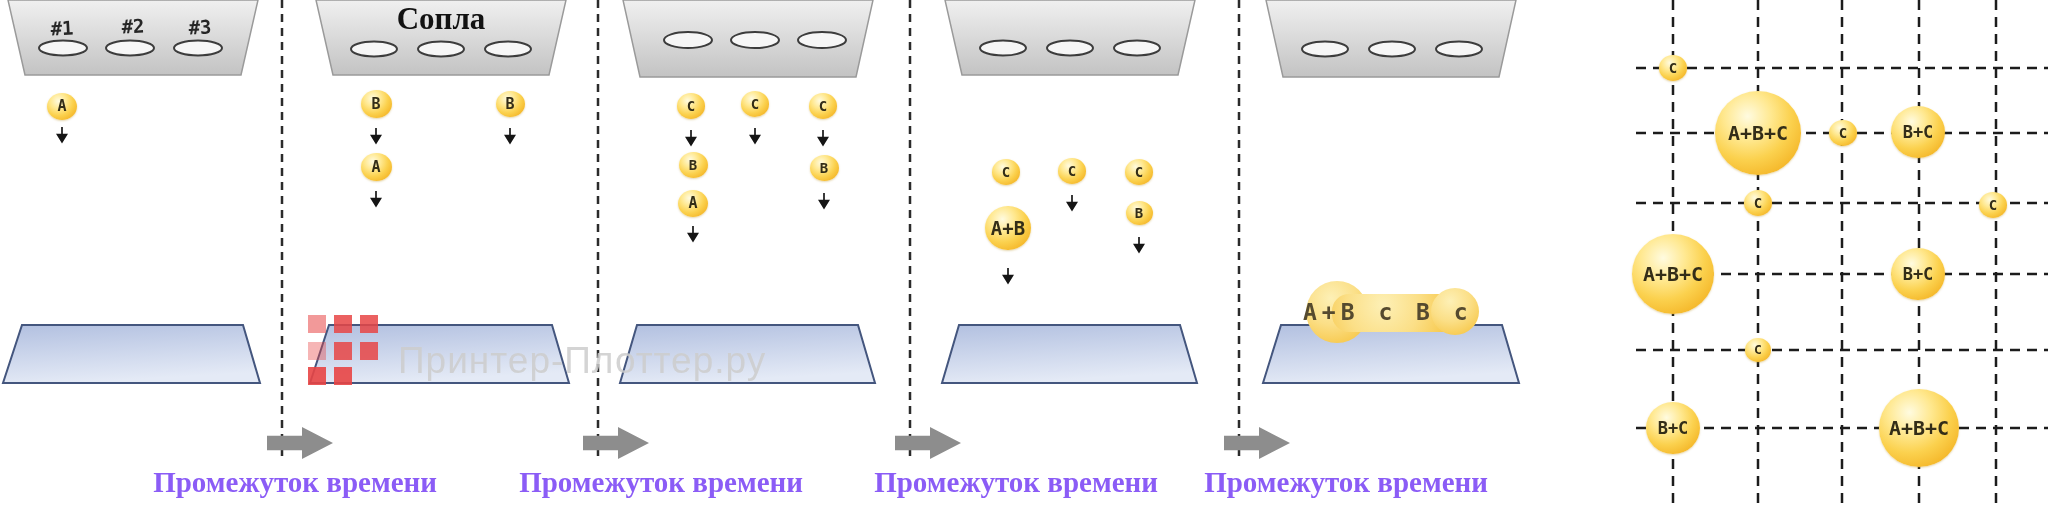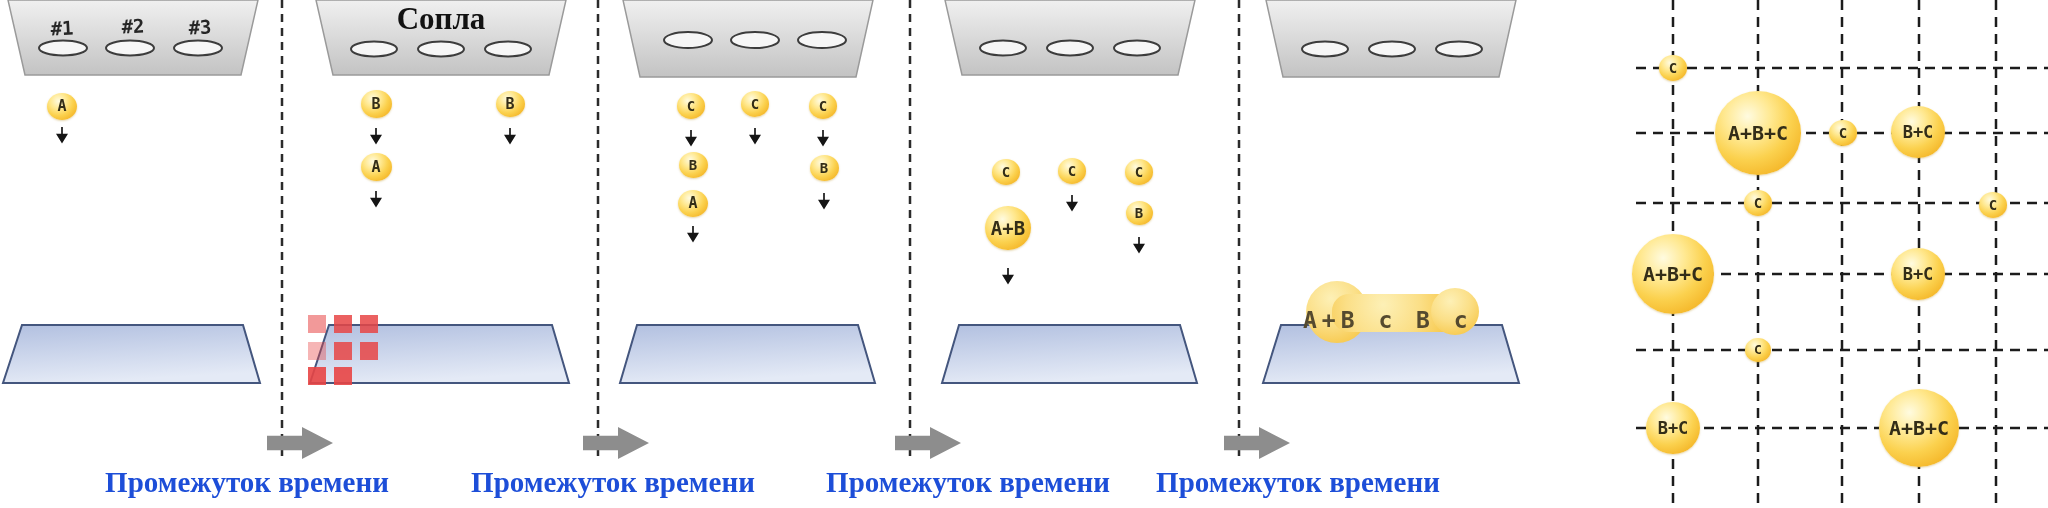--- a/index.html
+++ b/index.html
@@ -9,35 +9,35 @@
   .droplet{position:absolute;z-index:4;border-radius:50%;
     background:radial-gradient(circle at 38% 30%, #fffbe0 0%, #ffe88f 30%, #fbd14e 55%, #f2ae1d 88%, #eda312 100%);
     display:flex;align-items:center;justify-content:center;
     font-family:"DejaVu Sans Mono",monospace;font-weight:bold;color:#332d18;
     box-shadow:0 1px 2px rgba(180,140,30,.35);}
   .sarrow{position:absolute;z-index:4;width:12px;height:17px;background:#151515;
     clip-path:polygon(43% 0,57% 0,57% 42%,100% 42%,50% 100%,0 42%,43% 42%);}
   .barrow{position:absolute;z-index:4;top:427px;width:66px;height:32px;background:#8d8d8d;
     clip-path:polygon(0 27%,53% 27%,53% 0,100% 50%,53% 100%,53% 73%,0 73%);}
   .tlabel{position:absolute;z-index:4;top:466px;width:380px;transform:translateX(-50%);
-    text-align:center;font:bold 29px "Liberation Serif",serif;color:#1d4ed8;}
+    text-align:right;font:bold 29px "Liberation Serif",serif;color:#8b5cf6;}
   .rsq{position:absolute;z-index:3;width:18px;height:18px;background:#e84545;}
   .wmark{position:absolute;z-index:5;left:398px;top:340px;font:400 37px "Liberation Sans",sans-serif;
     color:#cdcdcd;opacity:.85;letter-spacing:1px;white-space:nowrap;}
   .soplatitle{position:absolute;z-index:4;left:441px;top:1px;transform:translateX(-50%);
     font:bold 31px "Liberation Serif",serif;color:#121212;}
   .nnum{position:absolute;z-index:4;transform:translateX(-50%) rotate(-3deg);
     font:bold 19px "DejaVu Sans Mono",monospace;color:#262626;}
   .blob-part{position:absolute;z-index:3;
     background:radial-gradient(circle at 40% 28%, #fdf0b6 0%, #fbdf87 45%, #f7c94e 82%, #f3bd3a 100%);}
   .blob-c-l{left:1306px;top:281px;width:62px;height:62px;border-radius:50%;}
   .blob-bar{left:1332px;top:294px;width:128px;height:38px;border-radius:17px;}
   .blob-c-r{left:1431px;top:288px;width:48px;height:47px;border-radius:50%;}
   .blob-label{position:absolute;z-index:4;left:1303px;top:299px;width:175px;
-    font:bold 23px "DejaVu Sans Mono",monospace;letter-spacing:5px;color:#554a2f;white-space:nowrap;margin-top:8px;}
+    font:bold 23px "DejaVu Sans Mono",monospace;letter-spacing:5px;color:#554a2f;white-space:nowrap;}
 </style>
 </head>
 <body>
 
 <div class="stage">
 
   <svg width="2048" height="508" viewBox="0 0 2048 508">
     <defs>
       <linearGradient id="gp" x1="0" y1="0" x2="0" y2="1">
         <stop offset="0" stop-color="#f0f0f0"></stop>
@@ -104,20 +104,21 @@
       <line x1="1996" y1="0" x2="1996" y2="508"></line>
     </g>
   </svg>
 
   <div class="blob-part blob-c-l"></div>
   <div class="blob-part blob-bar"></div>
   <div class="blob-part blob-c-r"></div>
   <div class="blob-label">A+B c B c</div>
 
   <div class="soplatitle">Сопла</div>
+  <div class="wmark">Принтер-Плоттер.ру</div>
 
 <div class="nnum" style="left: 62px; top: 17px;">#1</div>
     <div class="nnum" style="left: 133px; top: 15px;">#2</div>
     <div class="nnum" style="left: 200px; top: 16px;">#3</div>
     <div class="droplet" style="left: 47px; top: 92.5px; width: 30px; height: 27px; font-size: 15px;">A</div>
     <div class="droplet" style="left: 360.5px; top: 90.05px; width: 31px; height: 27.9px; font-size: 15px;">B</div>
     <div class="droplet" style="left: 495.5px; top: 90.95px; width: 29px; height: 26.1px; font-size: 15px;">B</div>
     <div class="droplet" style="left: 360.5px; top: 153.05px; width: 31px; height: 27.9px; font-size: 15px;">A</div>
     <div class="droplet" style="left: 677px; top: 93.4px; width: 28px; height: 25.2px; font-size: 14px;">C</div>
     <div class="droplet" style="left: 741px; top: 91.4px; width: 28px; height: 25.2px; font-size: 14px;">C</div>

